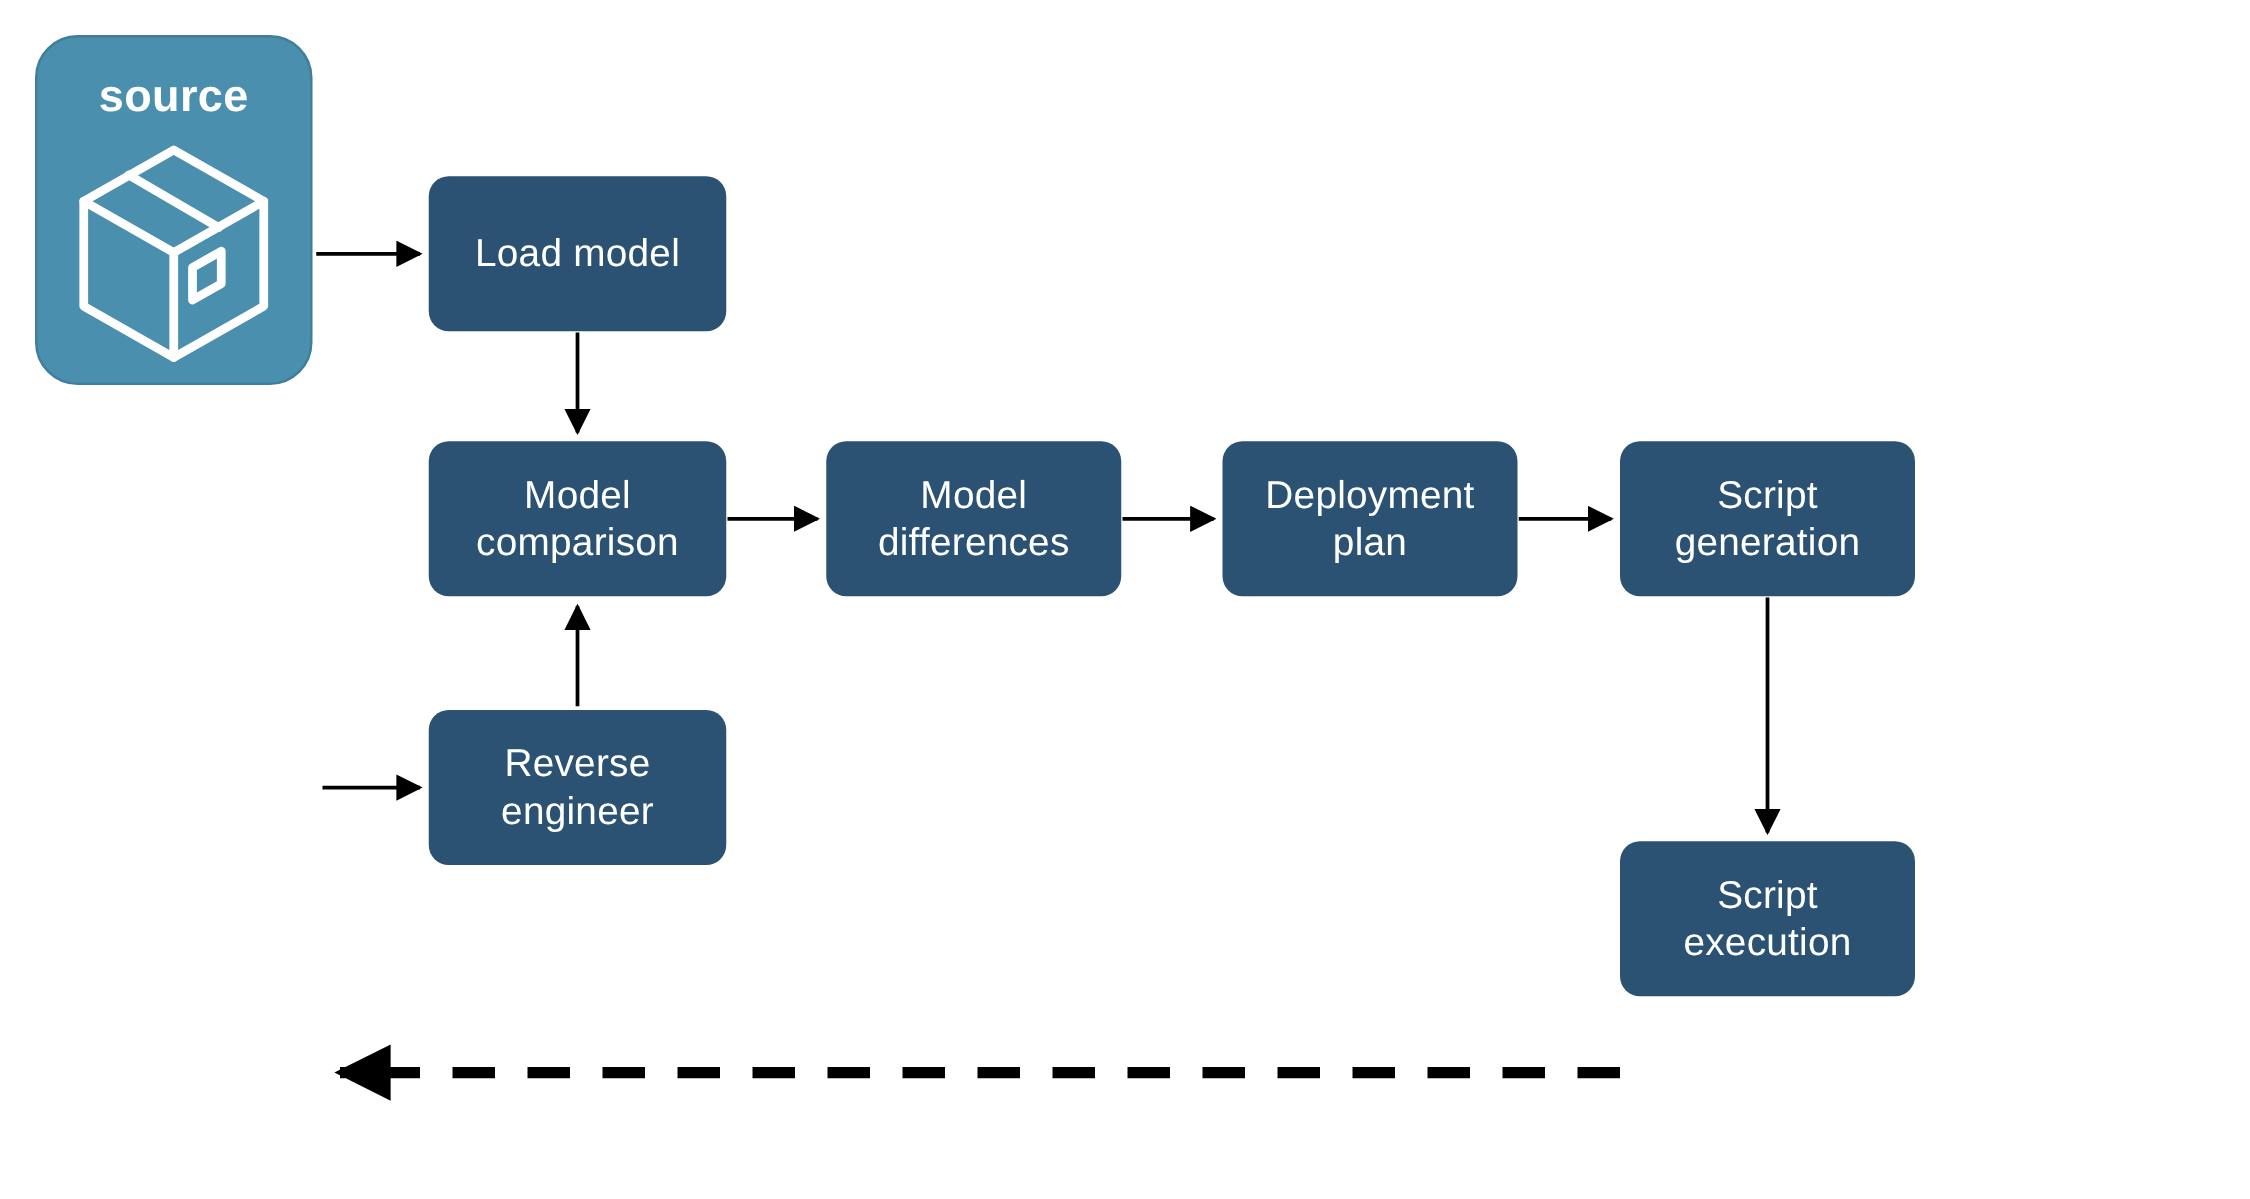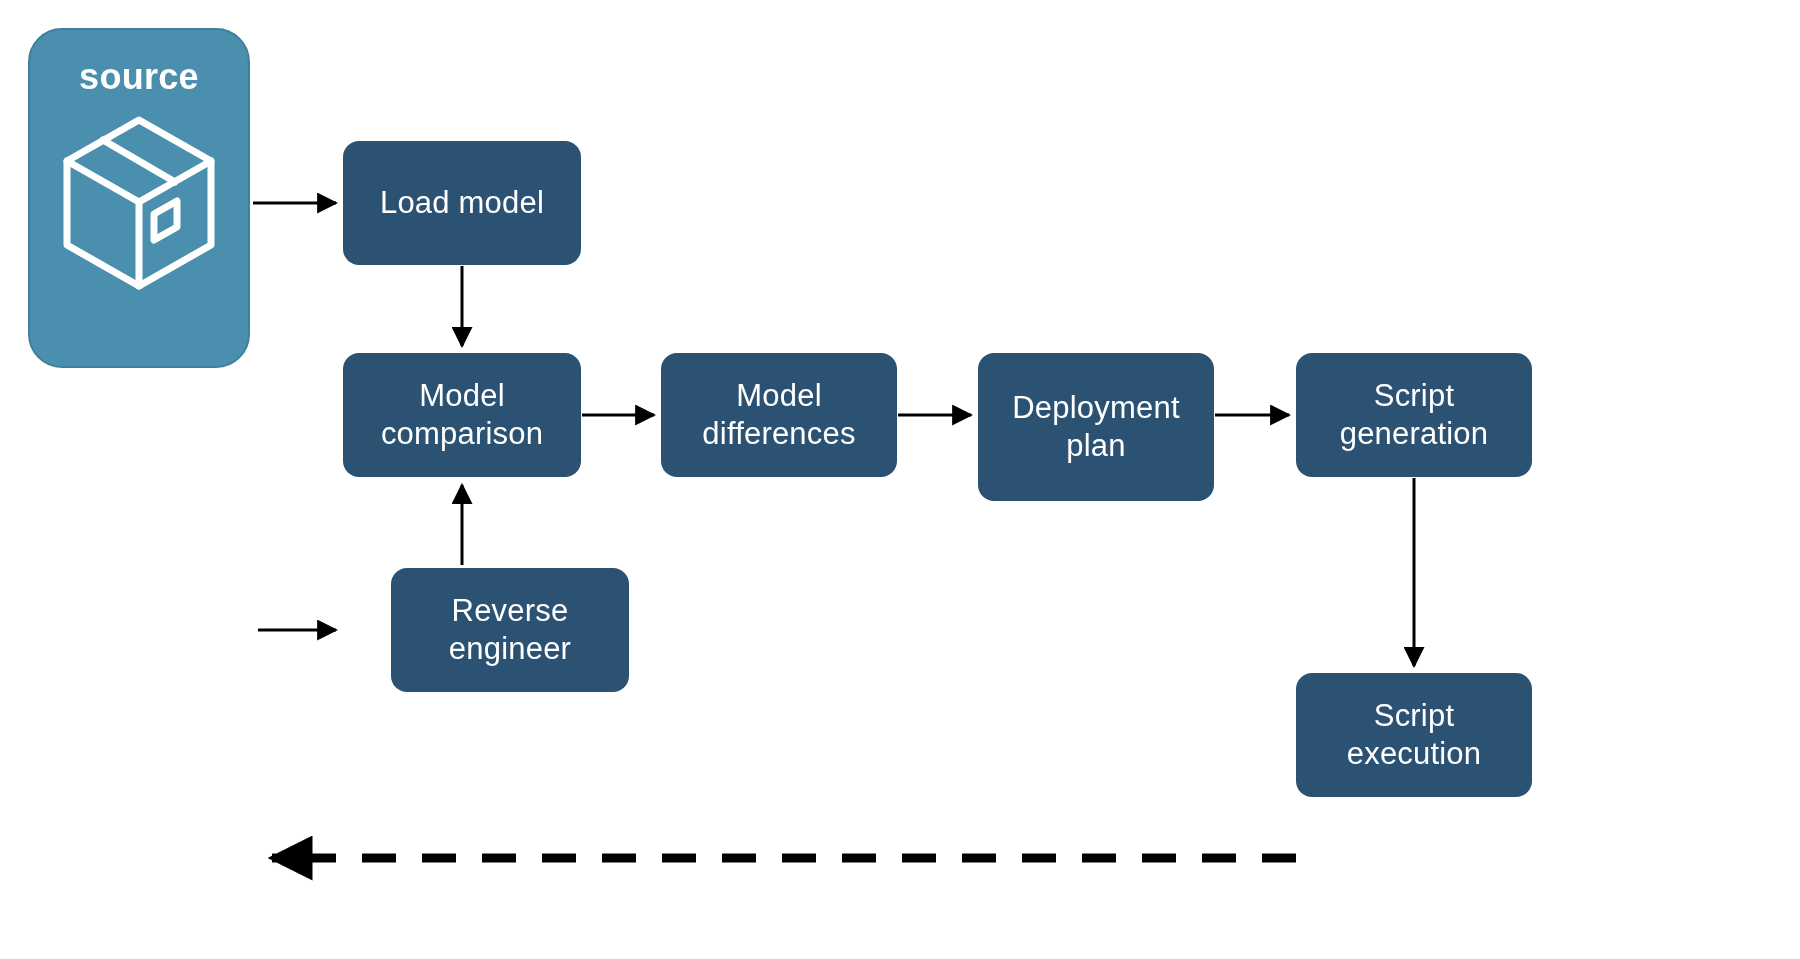--- a/index.html
+++ b/index.html
@@ -94,21 +94,21 @@
 
     <line x1="1414" y1="478" x2="1414" y2="666" stroke="#000000" stroke-width="3" marker-end="url(#arrow)"></line>
 
     <line x1="258" y1="630" x2="336" y2="630" stroke="#000000" stroke-width="3" marker-end="url(#arrow)"></line>
 
     <line x1="462" y1="565" x2="462" y2="485" stroke="#000000" stroke-width="3" marker-end="url(#arrow)"></line>
 
     <line x1="1296" y1="858" x2="272" y2="858" stroke="#000000" stroke-width="9" stroke-dasharray="34 26" marker-end="url(#arrow-thick)"></line>
   </svg>
 
-  <div class="node endpoint" style="left:28px; top:28px; width:222px; height:340px;">
+  <div class="node endpoint" style="left:28px; top:28px; width:222px; height:280px;">
     <span class="endpoint-label">source</span>
     <span class="endpoint-icon">
       <svg width="160" height="178" viewBox="0 0 160 178" xmlns="http://www.w3.org/2000/svg">
         <g fill="none" stroke="#ffffff" stroke-width="7" stroke-linejoin="round" stroke-linecap="round">
           <path d="M80 6 L152 47 L152 131 L80 172 L8 131 L8 47 Z"></path>
           <path d="M8 47 L80 88 L152 47"></path>
           <path d="M80 88 L80 172"></path>
           <path d="M44 26 L116 68"></path>
         </g>
         <path d="M95 100 L118 87 L118 113 L95 126 Z" fill="none" stroke="#ffffff" stroke-width="7" stroke-linejoin="round"></path>
@@ -124,31 +124,31 @@
   <div class="node process" style="left:343px; top:353px; width:238px; height:124px;">
     <span class="node-label">Model
 comparison</span>
   </div>
 
   <div class="node process" style="left:661px; top:353px; width:236px; height:124px;">
     <span class="node-label">Model
 differences</span>
   </div>
 
-  <div class="node process" style="left:978px; top:353px; width:236px; height:148px;">
+  <div class="node process" style="left:978px; top:353px; width:236px; height:124px;">
     <span class="node-label">Deployment
 plan</span>
   </div>
 
   <div class="node process" style="left:1296px; top:353px; width:236px; height:124px;">
     <span class="node-label">Script
 generation</span>
   </div>
 
-  <div class="node process" style="left:343px; top:568px; width:238px; height:124px;margin-left:48px;">
+  <div class="node process" style="left:343px; top:568px; width:238px; height:124px;">
     <span class="node-label">Reverse
 engineer</span>
   </div>
 
   <div class="node process" style="left:1296px; top:673px; width:236px; height:124px;">
     <span class="node-label">Script
 execution</span>
   </div>
 
 </div>

